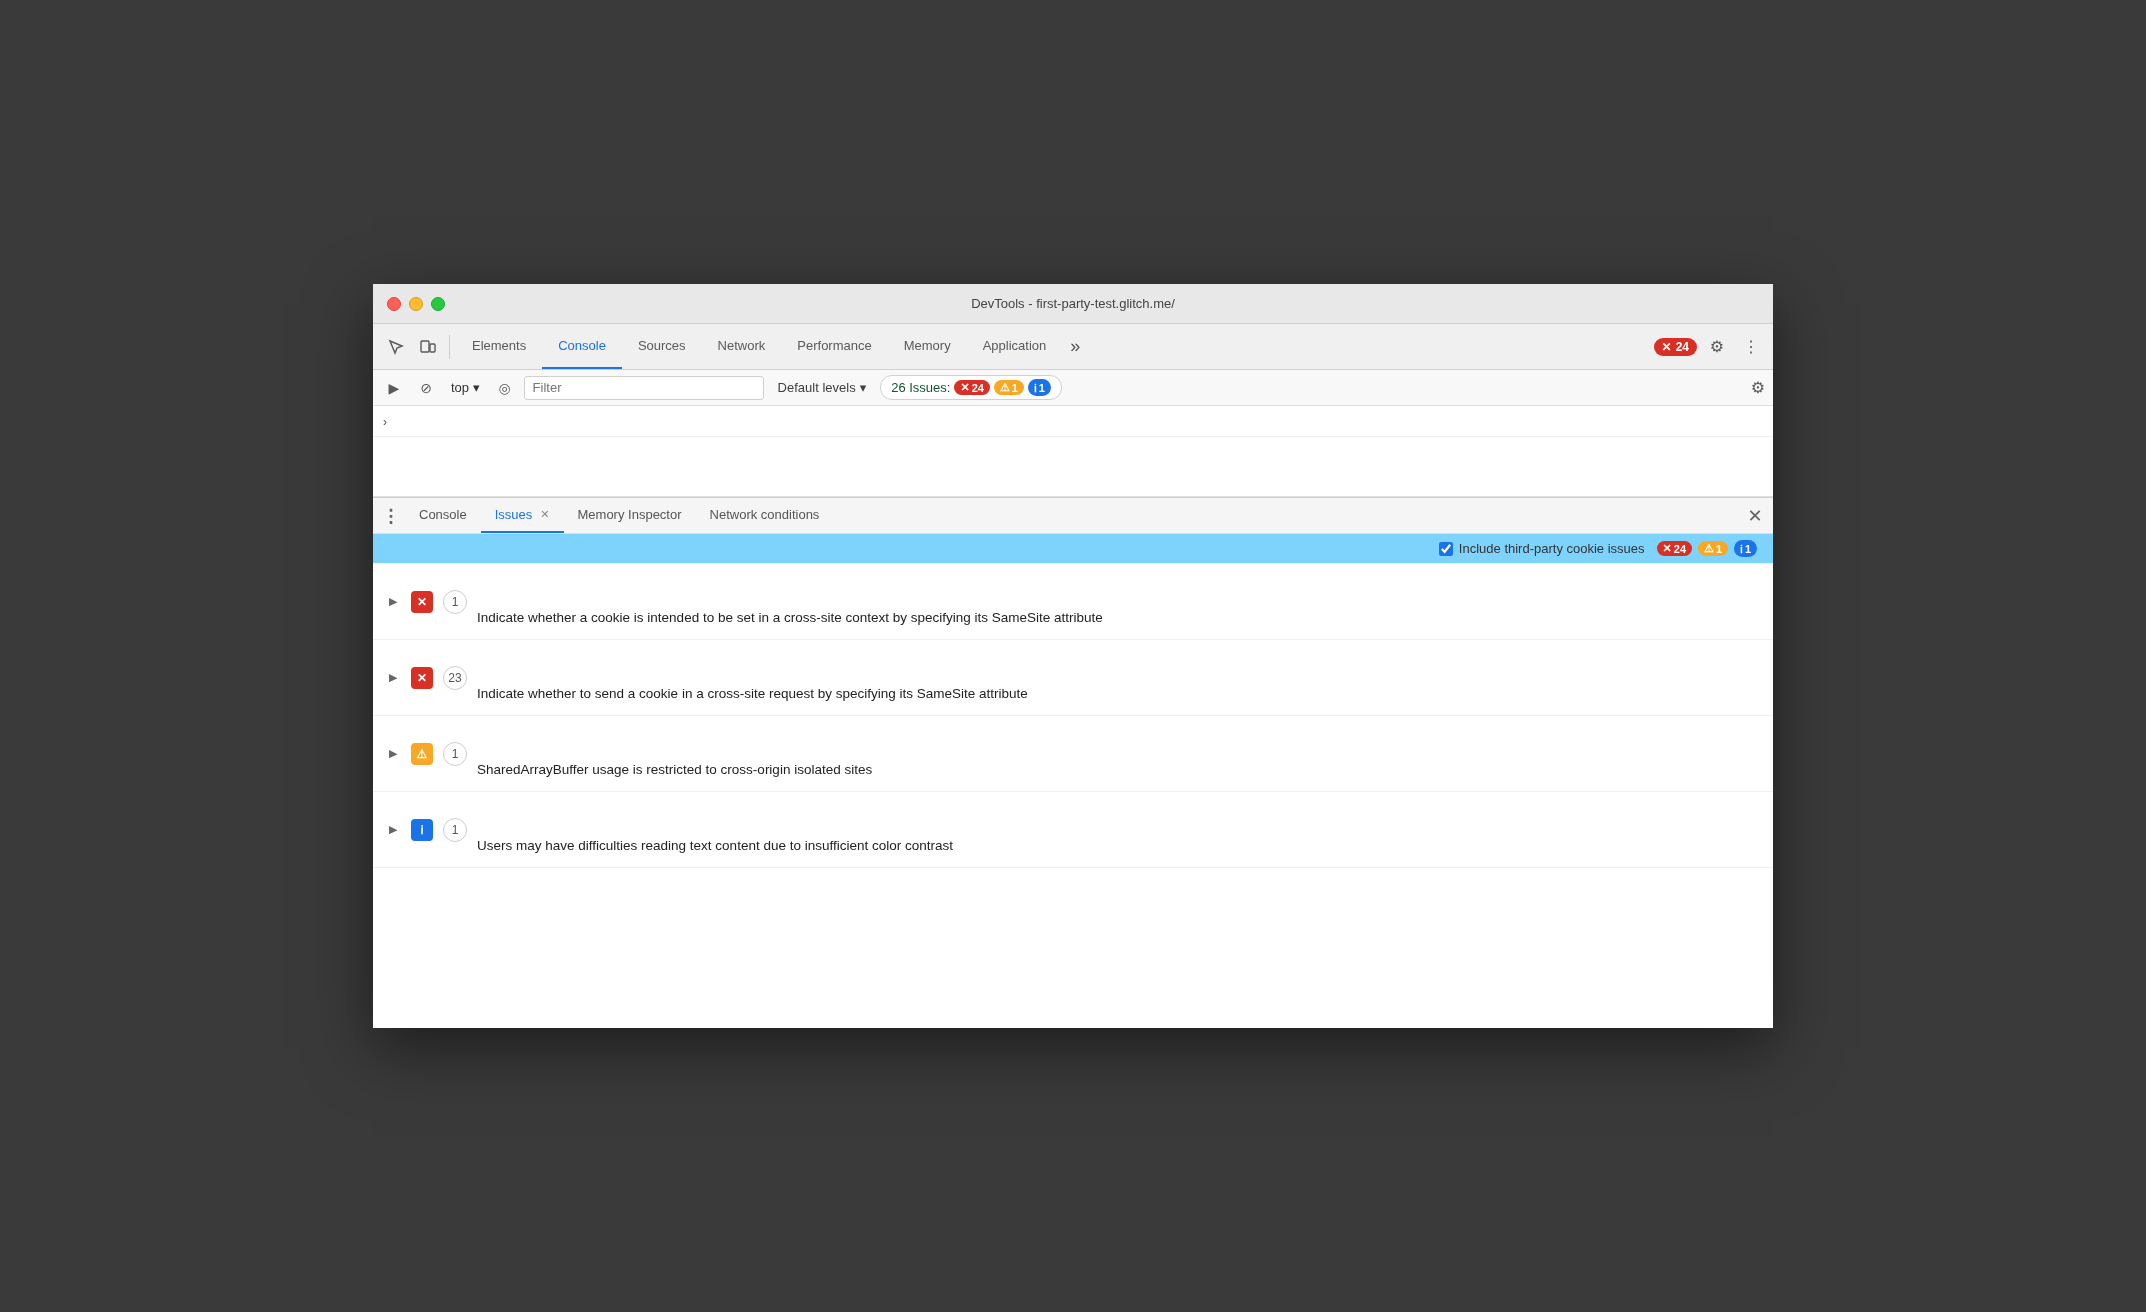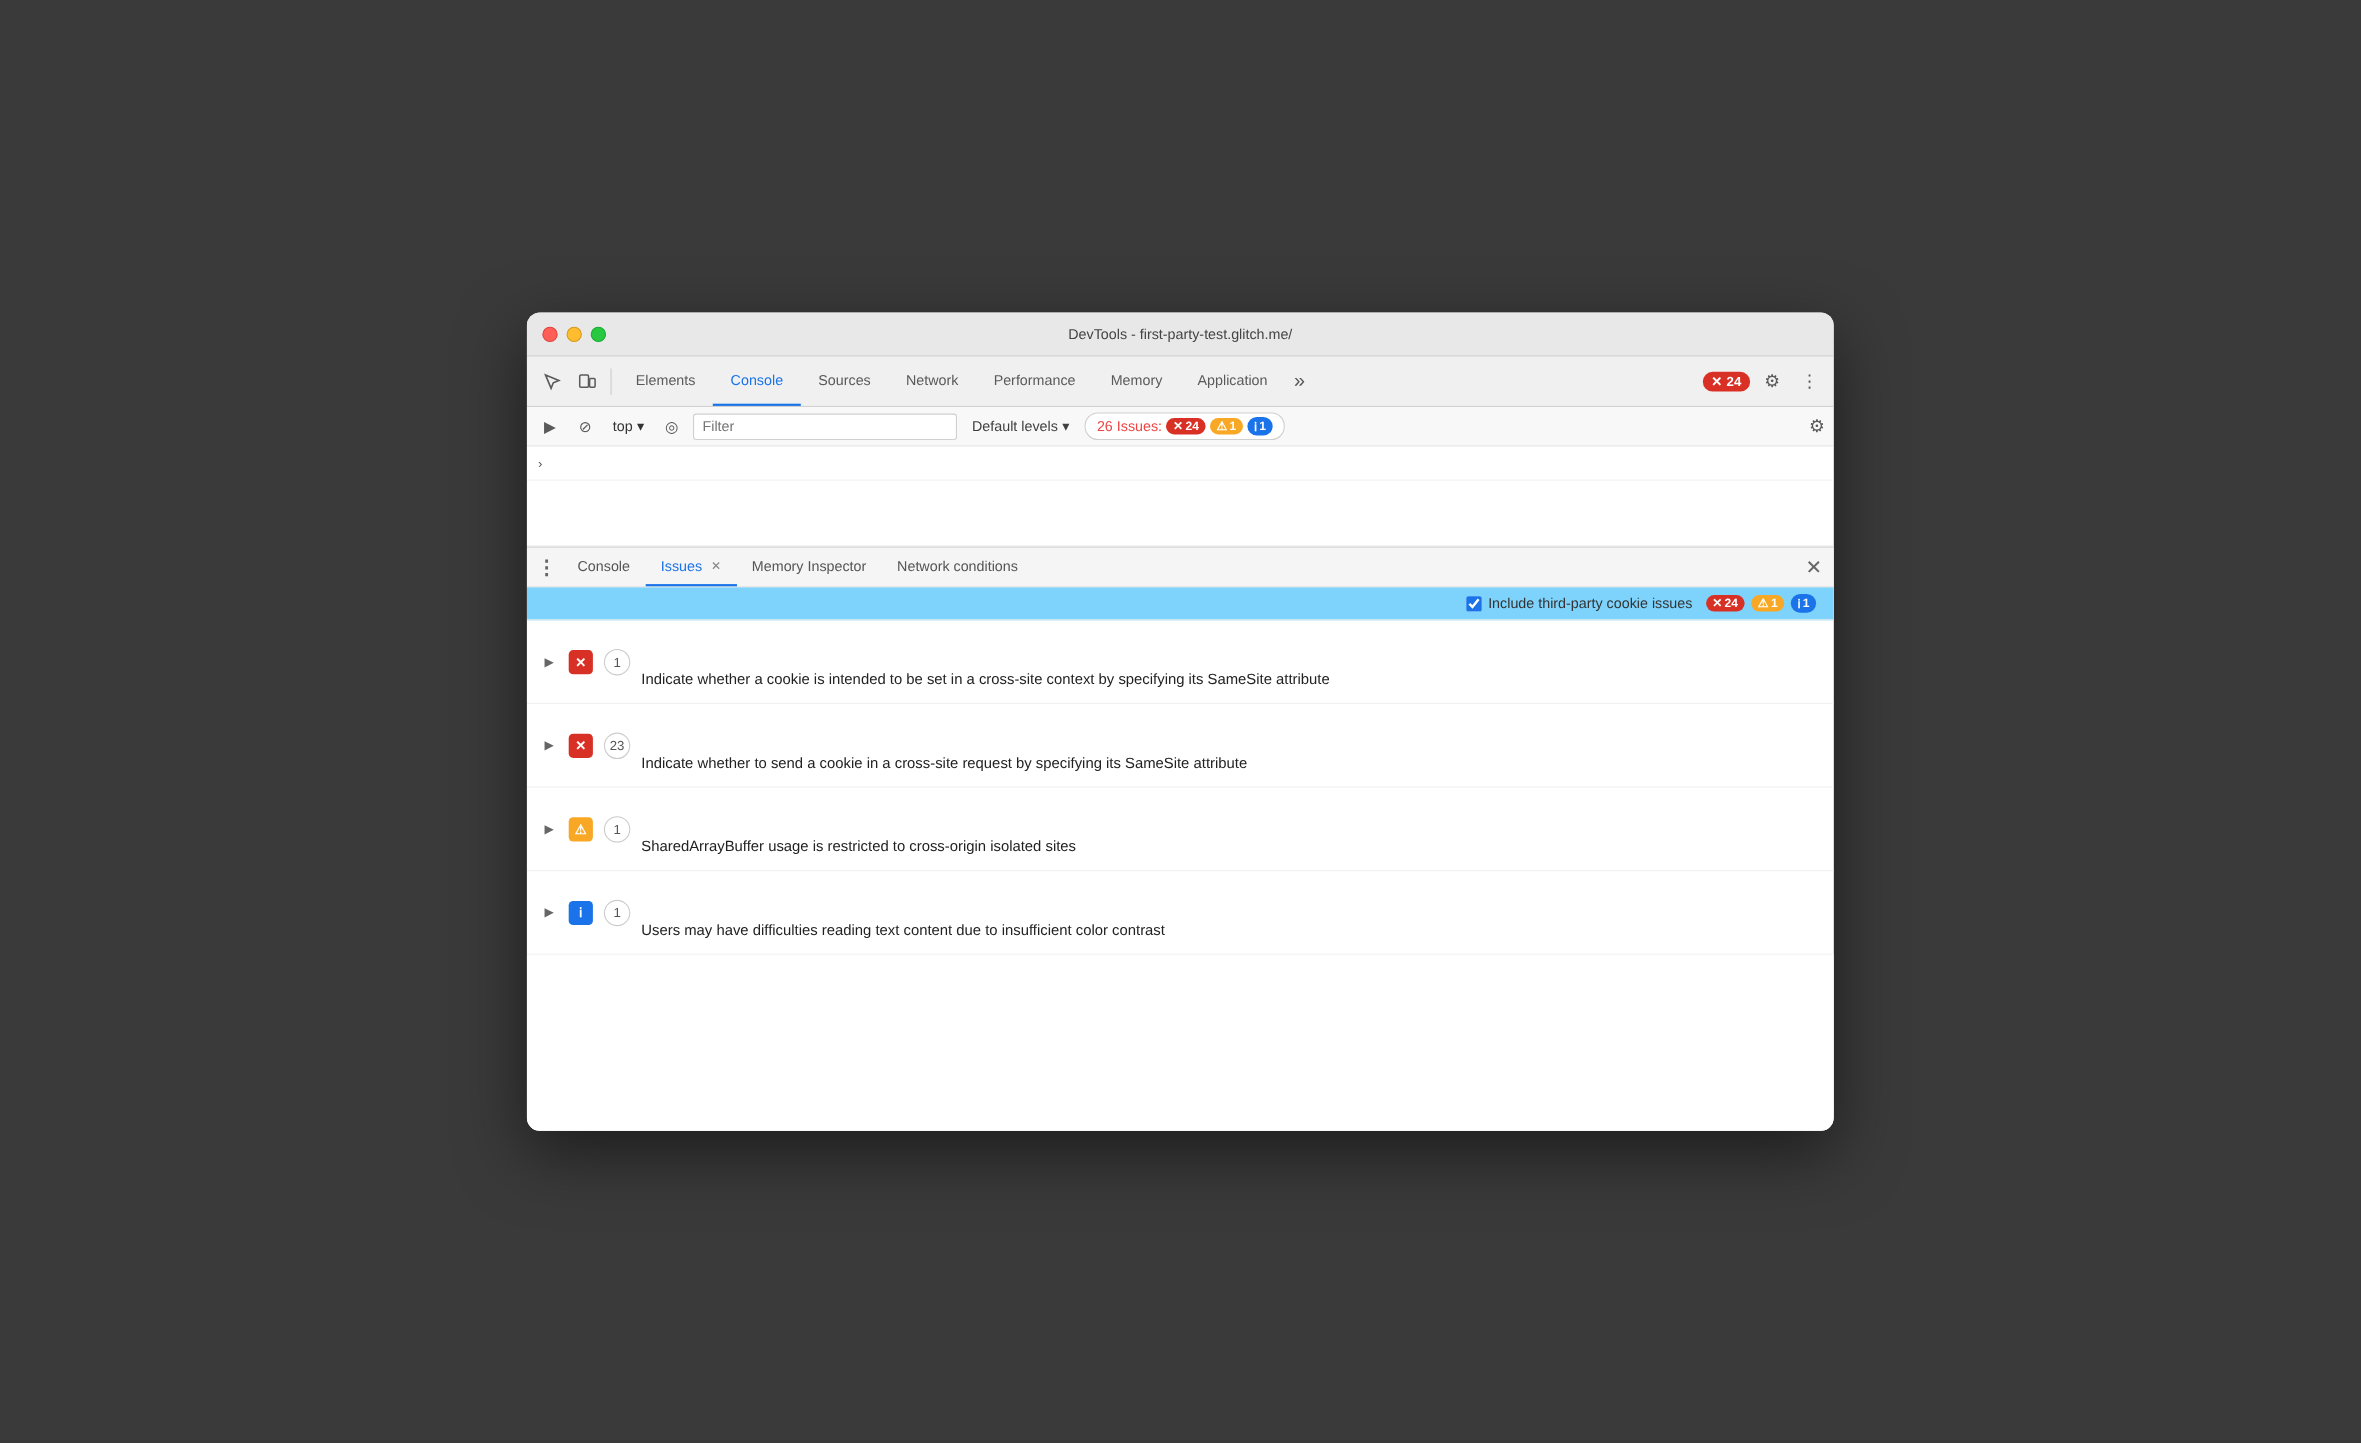--- a/index.html
+++ b/index.html
@@ -5,23 +5,23 @@
     * { box-sizing: border-box; margin: 0; padding: 0; }
     body {
       background: #3a3a3a;
       display: flex;
       justify-content: center;
       align-items: center;
       min-height: 100vh;
       font-family: -apple-system, BlinkMacSystemFont, 'Segoe UI', sans-serif;
     }
     .window {
-      width: 1188px;
+      width: 1400px;
       background: #f5f5f5;
-      border-radius: 12px;
+      border-radius: 0;
       overflow: hidden;
       box-shadow: 0 20px 60px rgba(0,0,0,0.5);
     }
     
     .title-bar {
       background: #e8e8e8;
       height: 40px;
       display: flex;
       align-items: center;
       padding: 0 14px;
@@ -499,21 +499,21 @@
     </button>
     <button class="console-icon-btn" title="Live expressions">
       <span>◎</span>
     </button>
     <input class="filter-input" type="text" placeholder="Filter" style="">
     <button class="default-levels-btn">
       <span>Default levels</span>
       <span>▾</span>
     </button>
     <div class="issues-badge-area">
-      <span style="font-size:13px;color:#ef4444;">26 Issues:</span>
+      <span style="font-size:13px;color:#14532d;">26 Issues:</span>
       <span class="badge-red">
         <span>✕</span>
         <span>24</span>
       </span>
       <span class="badge-yellow">
         <span>⚠</span>
         <span>1</span>
       </span>
       <span class="badge-blue">
         <span>ℹ</span>

